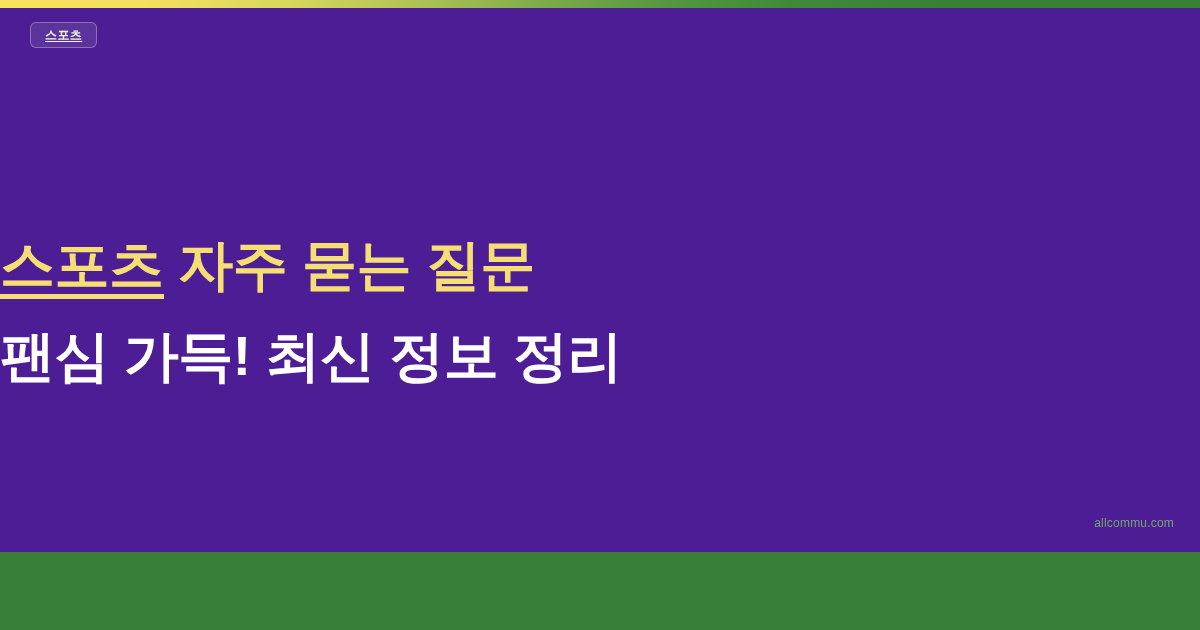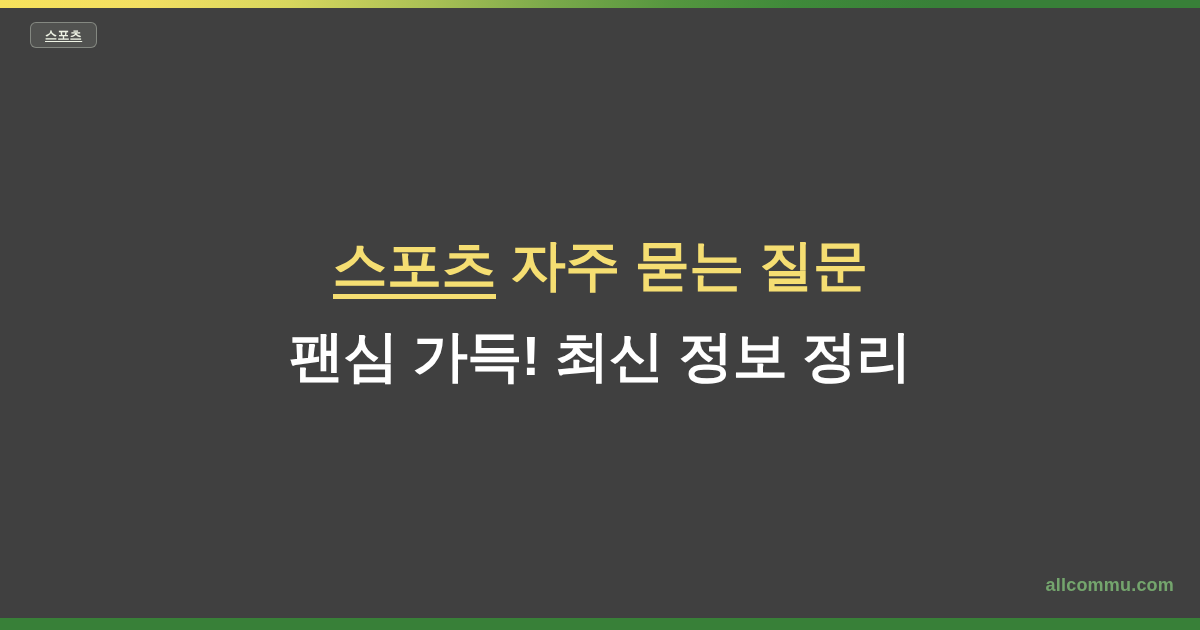--- a/index.html
+++ b/index.html
@@ -11,22 +11,22 @@
   }
 
   body {
     font-family: "Liberation Sans", "DejaVu Sans", sans-serif;
     background: #388038;
   }
 
   .card {
     position: relative;
     width: 1200px;
-    height: 618px;
-    background: #404040;
+    height: 552px;
+    background: #4c1d95;
     overflow: hidden;
   }
 
   
   .top-bar {
     position: absolute;
     top: 0;
     left: 0;
     width: 1200px;
     height: 8px;
@@ -68,21 +68,21 @@
     text-underline-offset: 2px;
     white-space: nowrap;
   }
 
   
   .headline {
     position: absolute;
     left: 0;
     top: 228px;
     width: 1200px;
-    text-align: center;
+    text-align: left;
   }
 
   .line {
     font-size: 55px;
     font-weight: bold;
     line-height: 75px;
     letter-spacing: -0.5px;
     white-space: nowrap;
   }
 
@@ -94,22 +94,22 @@
     border-bottom: 5px solid #f5de72;
     padding-bottom: 1px;
     line-height: 1;
   }
 
   
   .watermark {
     position: absolute;
     right: 26px;
     bottom: 22px;
-    font-size: 18px;
-    font-weight: bold;
+    font-size: 12px;
+    font-weight: normal;
     letter-spacing: 0.2px;
     color: #74a56d;
     text-align: center;
   }
 </style>
 </head>
 <body>
 
 <div class="card">
 

